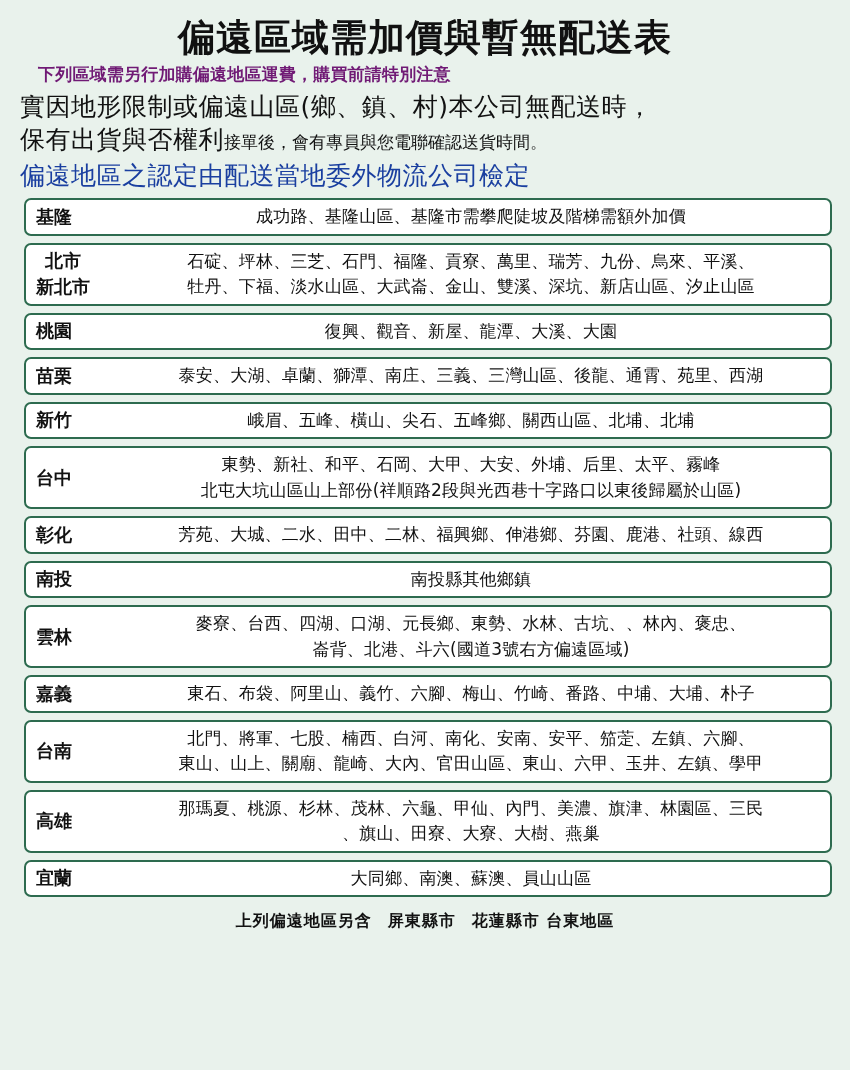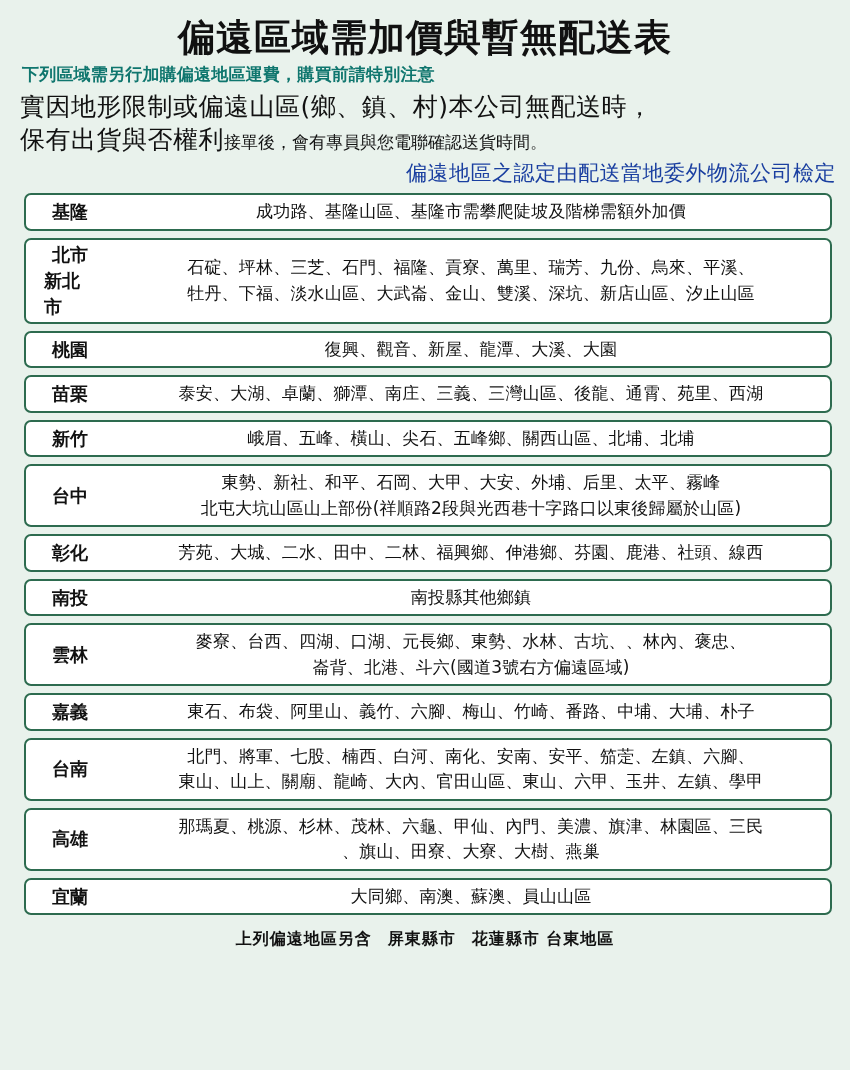--- a/index.html
+++ b/index.html
@@ -27,66 +27,64 @@
     font-size: 37px;
     font-weight: bold;
     letter-spacing: 1px;
     color: #111;
     margin: 8px 0 4px 0;
     line-height: 1.1;
   }
   .subtitle {
     font-size: 17px;
     font-weight: bold;
-    color: #0f766e;
-    margin: 4px 0 2px 8px;
+    color: #701a75;
+    margin: 4px 0 2px 24px;
     letter-spacing: 0.2px;
   }
   .lead {
     font-size: 25px;
     color: #111;
     margin: 4px 0 0 6px;
     line-height: 1.35;
     letter-spacing: 0.5px;
   }
   .lead .small {
     font-size: 17px;
     letter-spacing: 0;
   }
   .notice {
-    font-size: 21px;
+    font-size: 25px;
     color: #1a3fa0;
     margin: 2px 0 6px 6px;
     letter-spacing: 0.5px;
-    text-align: right;
   }
   .table {
     margin: 2px 4px 0 10px;
     display: flex;
     flex-direction: column;
     gap: 7px;
   }
   .row {
     border: 2px solid #2d6b4f;
     border-radius: 7px;
     background: #fff;
     display: flex;
     align-items: stretch;
     min-height: 34px;
     box-sizing: border-box;
   }
   .row .region {
     flex: 0 0 88px;
     display: flex;
     align-items: center;
-    justify-content: center;
     font-size: 18px;
     font-weight: bold;
     color: #111;
-    padding: 2px 18px;
+    padding: 2px 10px;
     box-sizing: border-box;
   }
   .row .region .stack {
     display: flex;
     flex-direction: column;
     align-items: center;
     line-height: 1.45;
   }
   .row .detail {
     flex: 1 1 auto;

